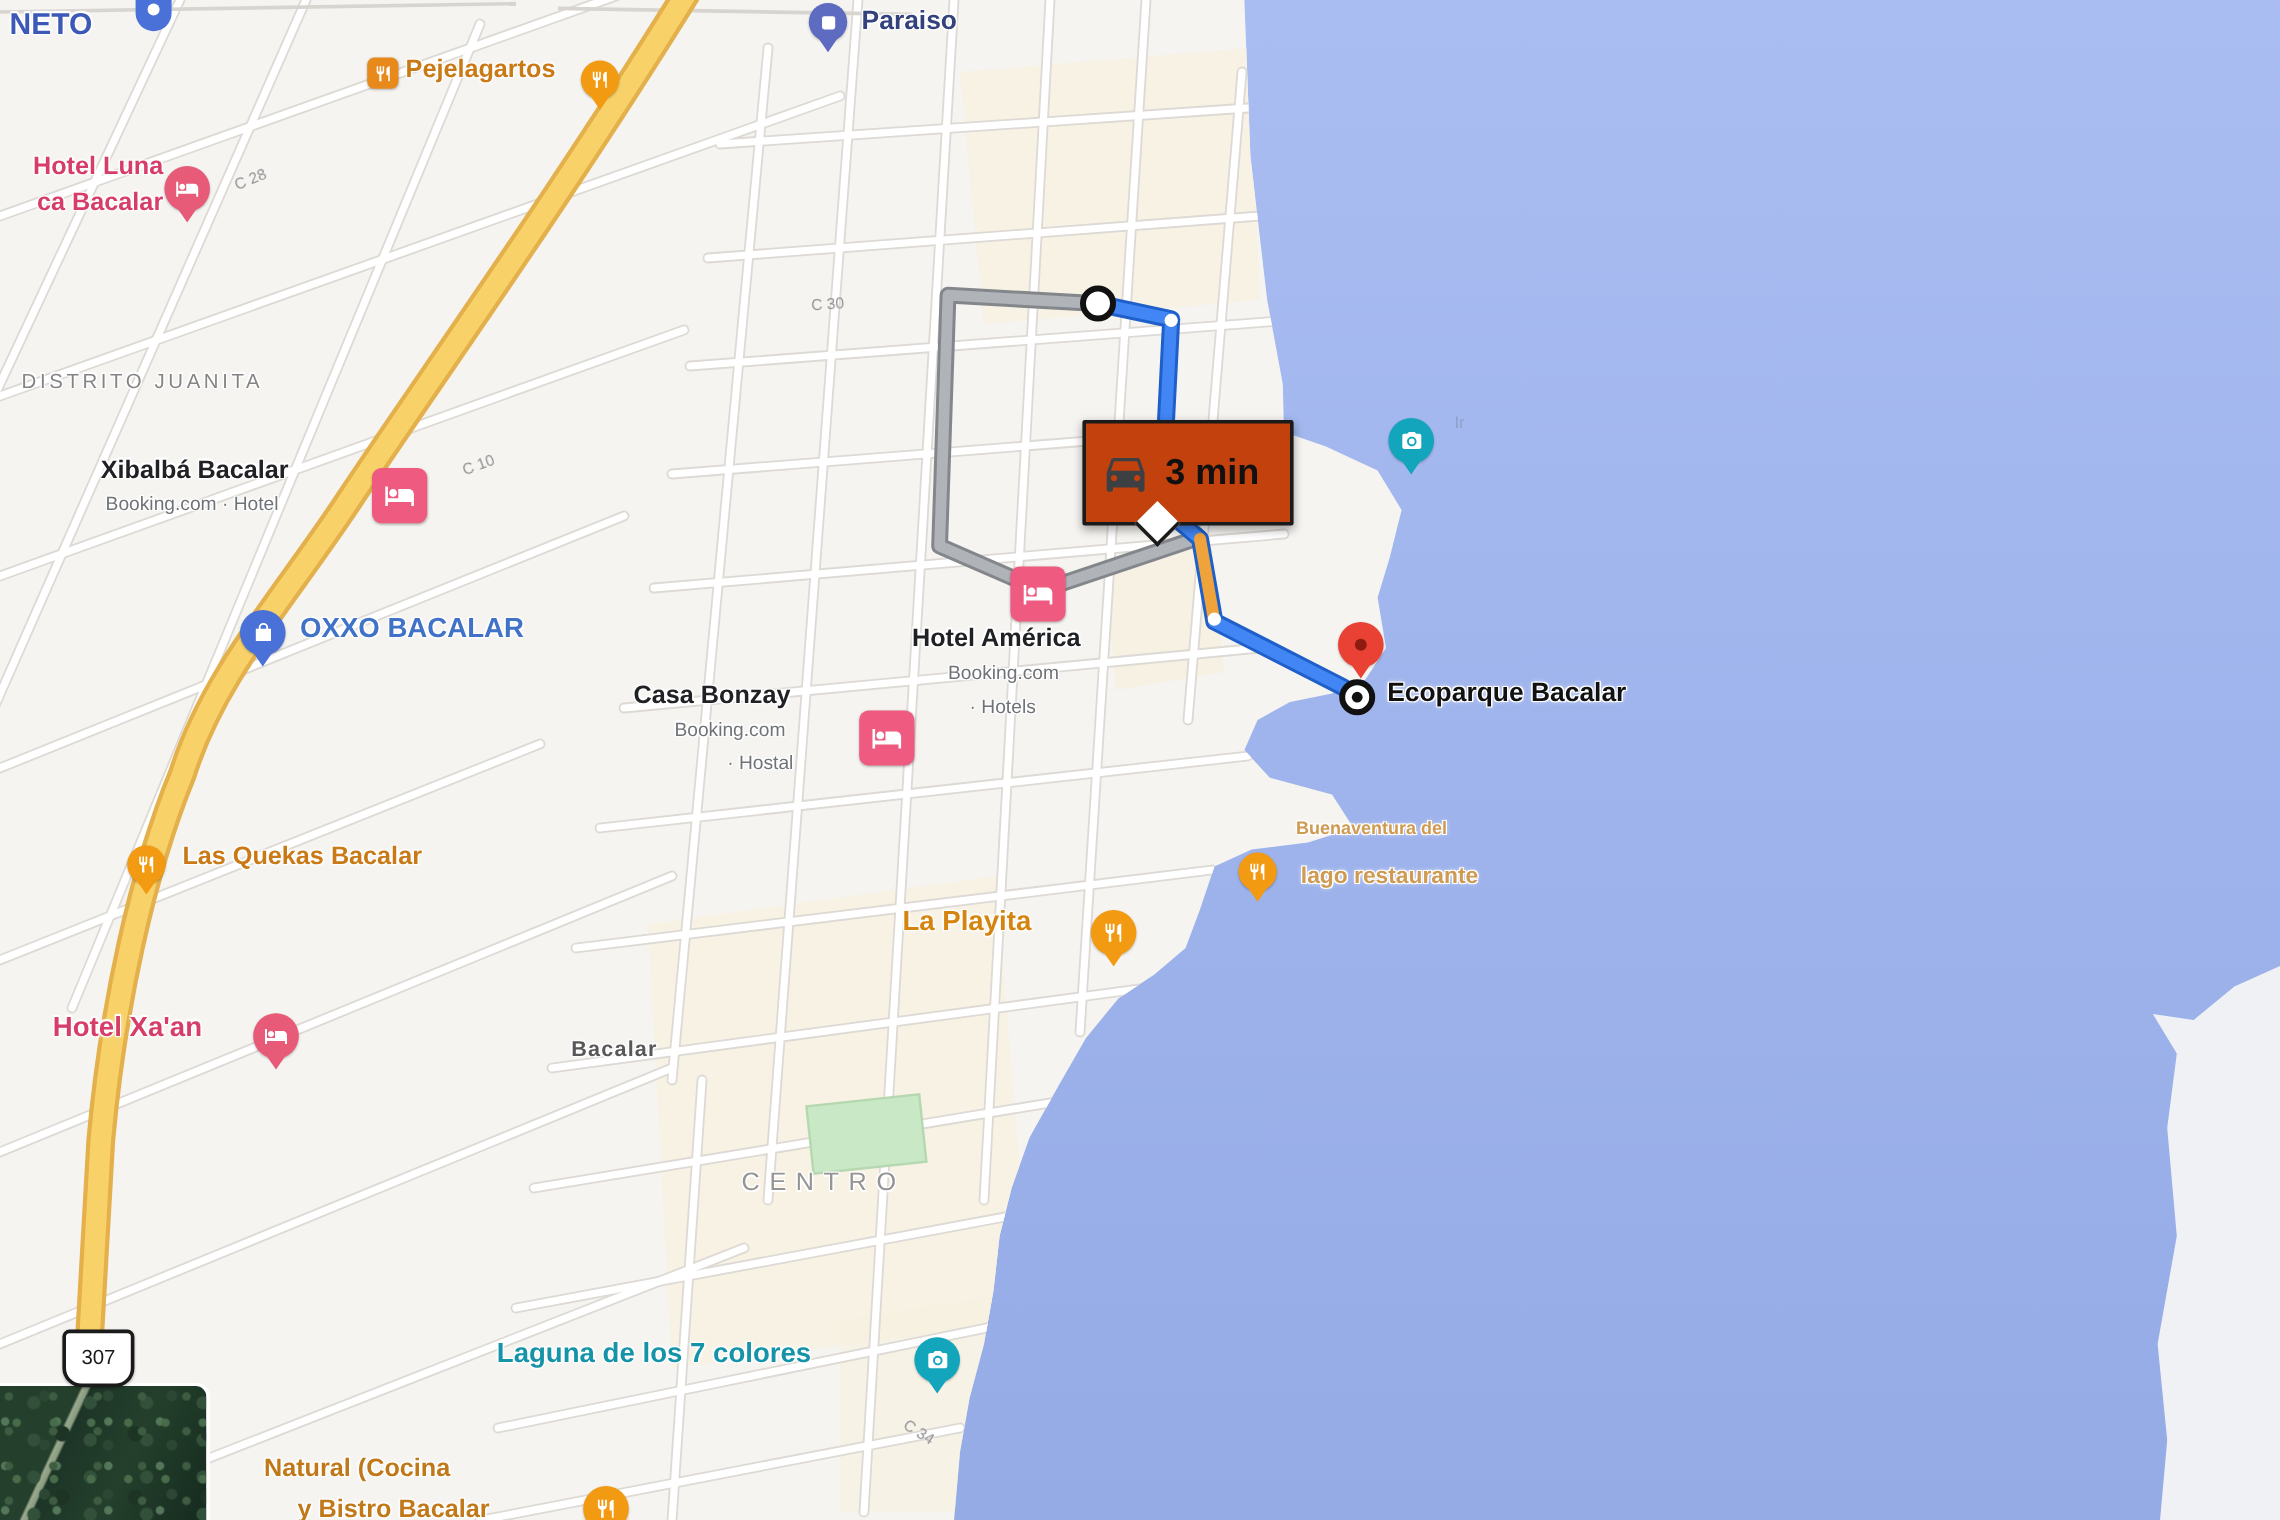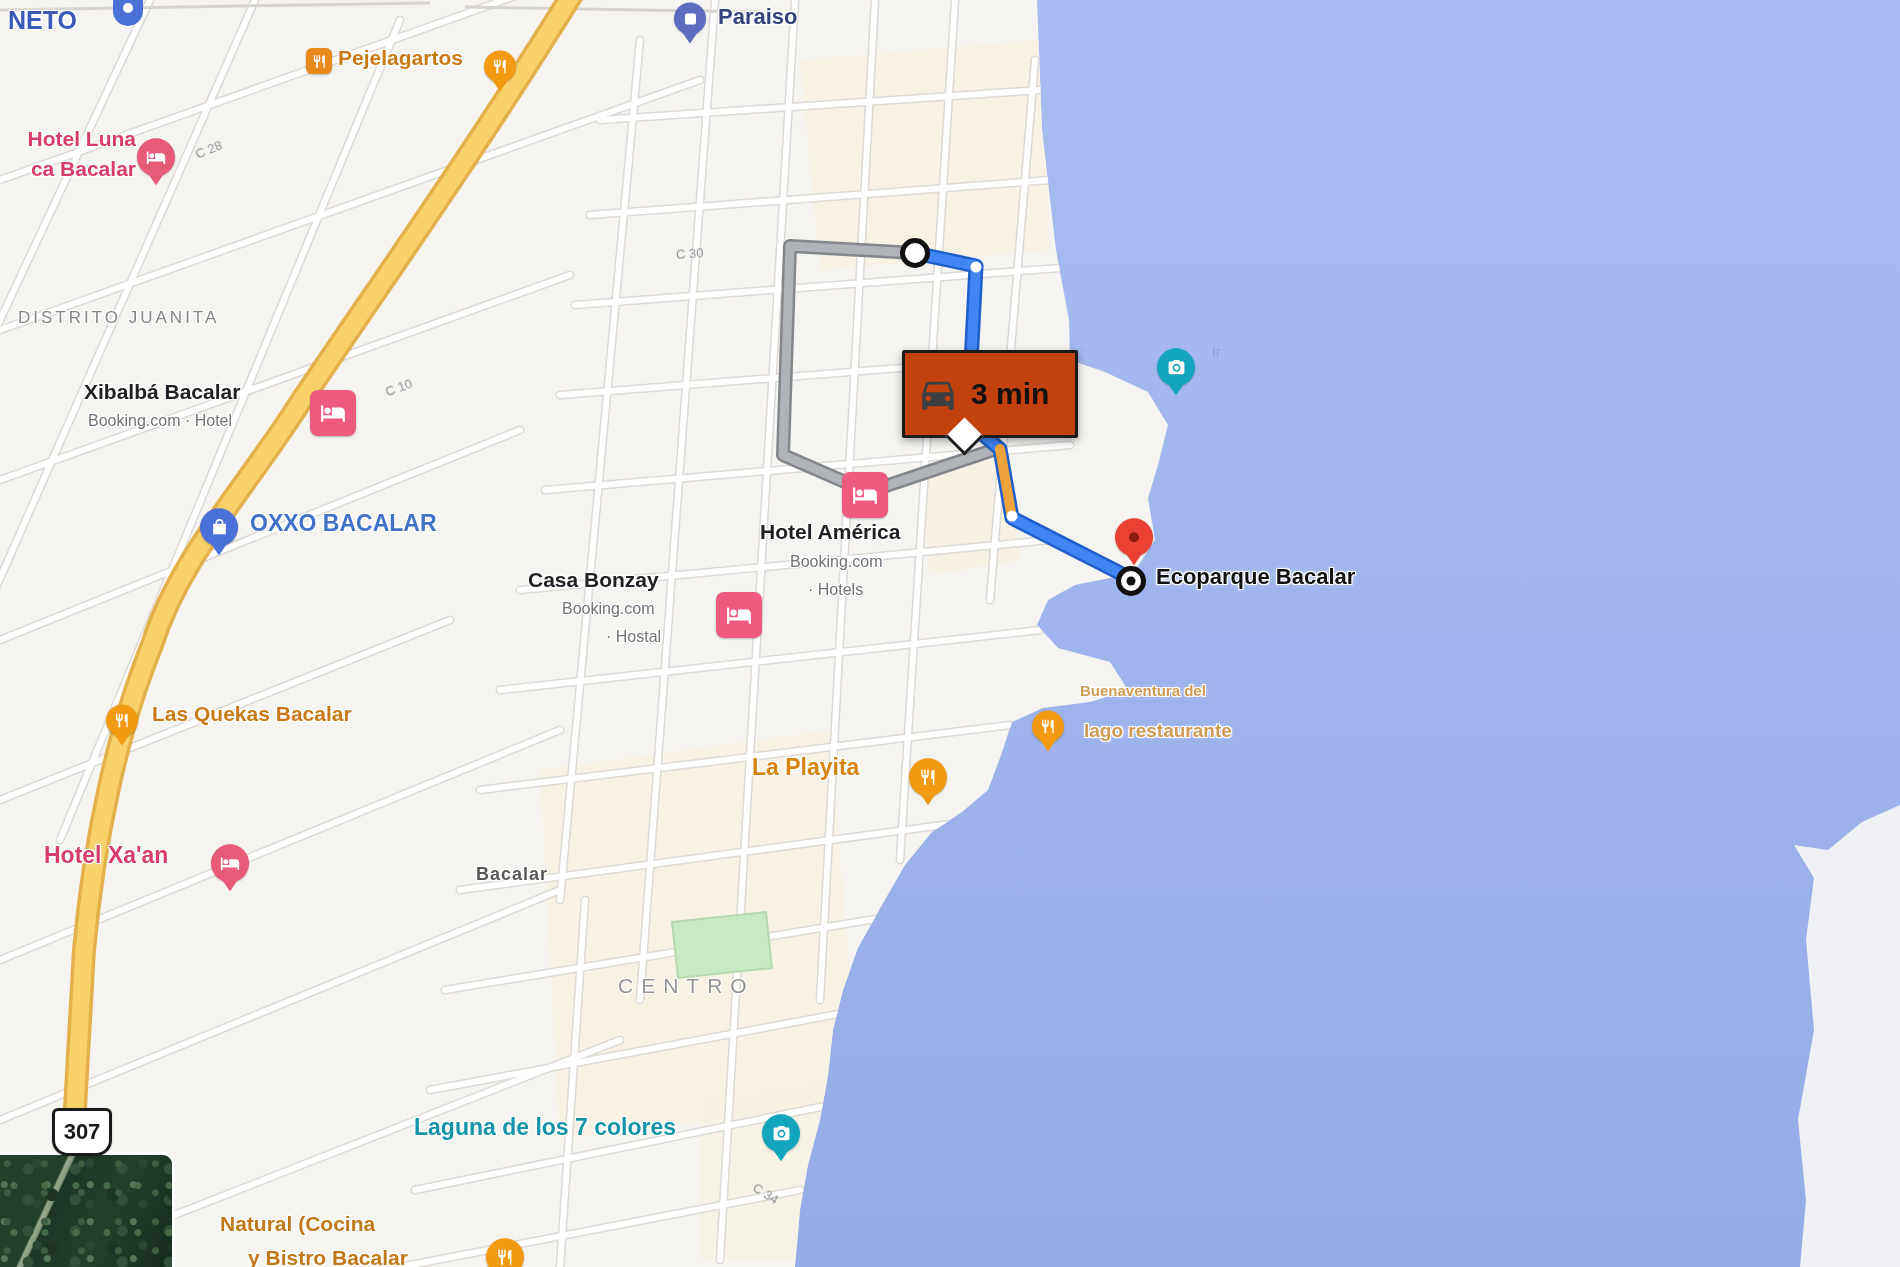--- a/index.html
+++ b/index.html
@@ -58,21 +58,21 @@
       radial-gradient(circle at 20% 30%,#3d5c41 0 3px,transparent 4px),
       radial-gradient(circle at 70% 20%,#2c4733 0 4px,transparent 5px),
       radial-gradient(circle at 45% 65%,#486b4a 0 3px,transparent 4px),
       radial-gradient(circle at 85% 75%,#1d3425 0 6px,transparent 7px),
       radial-gradient(circle at 10% 80%,#54775a 0 3px,transparent 4px),
       radial-gradient(circle at 60% 45%,#33503a 0 5px,transparent 6px),
       linear-gradient(115deg,#24402c 30%,#99a98e 31%,#8a9b80 33%,#1d3527 34%,#24402c 60%,#152a1e 100%);
     background-size:37px 29px,53px 41px,31px 47px,61px 53px,43px 37px,47px 31px,100% 100%;}
   #shield{position:absolute;left:52px;top:1108px;width:54px;height:42px;background:#fff;
     border:3px solid #1a1a1a;border-radius:6px 6px 16px 16px;display:flex;align-items:center;
-    justify-content:center;font-weight:bold;font-size:22px;color:#1a1a1a;
+    justify-content:center;font-weight:normal;font-size:17px;color:#1a1a1a;
     box-shadow:0 1px 2px rgba(0,0,0,.2);}
 </style>
 </head>
 <body>
 
 <div id="map">
 
   <svg id="base" width="1900" height="1267" viewBox="0 0 1900 1267">
     <defs>
       <polygon id="landpoly" points="0,0 1037,0 1042,130 1056,250 1069,320 1070,360 1105,372

